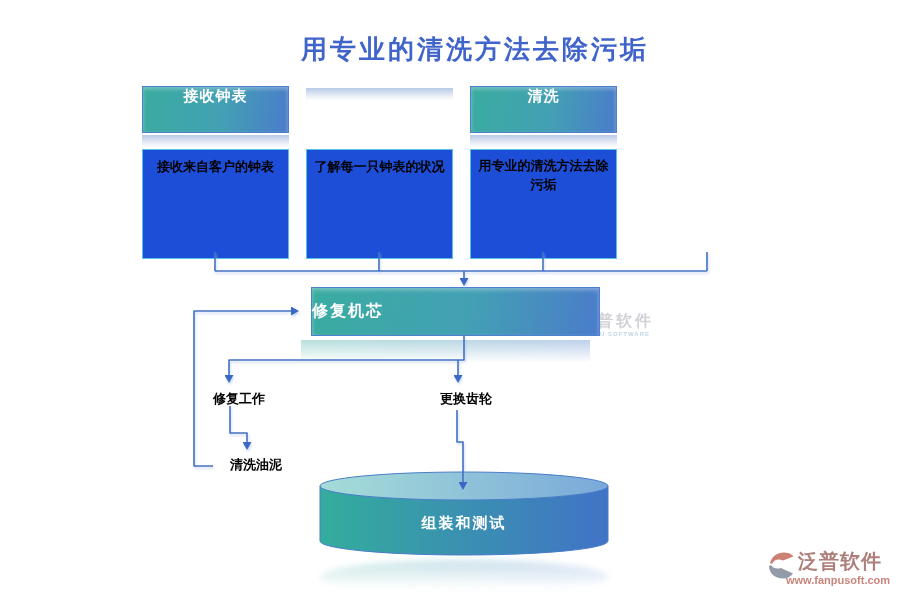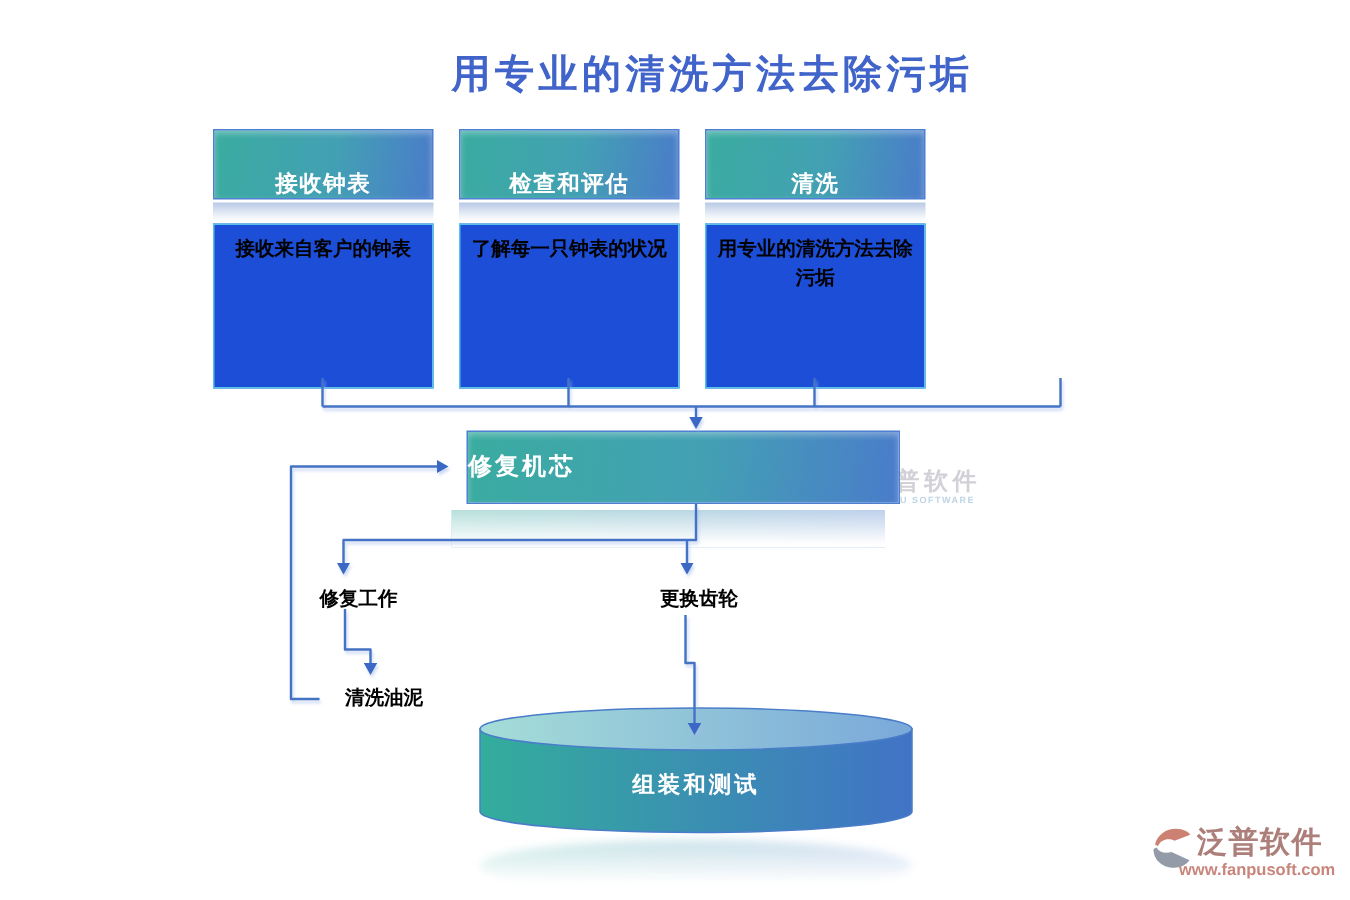--- a/index.html
+++ b/index.html
@@ -7,21 +7,21 @@
           font-family:"Liberation Sans", sans-serif;}
   
   .title{position:absolute;left:270px;top:32px;width:410px;text-align:center;
          font-family:"Liberation Serif", serif;font-weight:bold;font-size:26px;
          letter-spacing:3px;color:#4164ca;}
   
   .col{position:absolute;top:86px;width:147px;}
   .hdr{width:145px;height:45px;border:1px solid #4d7fd2;
        background:linear-gradient(98deg,#3aaca0 0%,#43a0b4 55%,#4a7cca 100%);
        box-shadow:inset 0 2px 4px rgba(255,255,255,0.35);
-       display:flex;align-items:flex-end;justify-content:center;}
+       display:flex;align-items:flex-start;justify-content:center;}
   .hdr span{color:#ffffff;font-weight:bold;font-size:15px;letter-spacing:1px;}
   .refl{width:147px;height:13px;margin-top:2px;
         background:linear-gradient(to bottom,rgba(127,158,208,0.55),rgba(127,158,208,0.12) 70%,rgba(255,255,255,0));}
   .desc{position:absolute;top:63px;width:145px;height:101px;border:1px solid #57c2e6;background:#1d4ed8;
         text-align:center;padding-top:7px;box-sizing:content-box;}
   .desc span{color:#000000;font-weight:bold;font-size:13px;line-height:1.45;padding:0 6px;display:inline-block;}
   
   .center-box{position:absolute;left:311px;top:287px;width:287px;height:47px;border:1px solid #4d7fd2;
        background:linear-gradient(98deg,#3aaca0 0%,#43a0b4 55%,#4a7cca 100%);
        box-shadow:inset 0 2px 4px rgba(255,255,255,0.35);
@@ -60,23 +60,20 @@
   <div class="col" style="left:142px">
     <div class="hdr">
       <span>接收钟表</span>
     </div>
     <div class="refl"></div>
     <div class="desc">
       <span>接收来自客户的钟表</span>
     </div>
   </div>
   <div class="col" style="left:306px">
-    <div class="hdr">
-      <span>检查和评估</span>
-    </div>
     <div class="refl"></div>
     <div class="desc">
       <span>了解每一只钟表的状况</span>
     </div>
   </div>
   <div class="col" style="left:470px">
     <div class="hdr">
       <span>清洗</span>
     </div>
     <div class="refl"></div>

